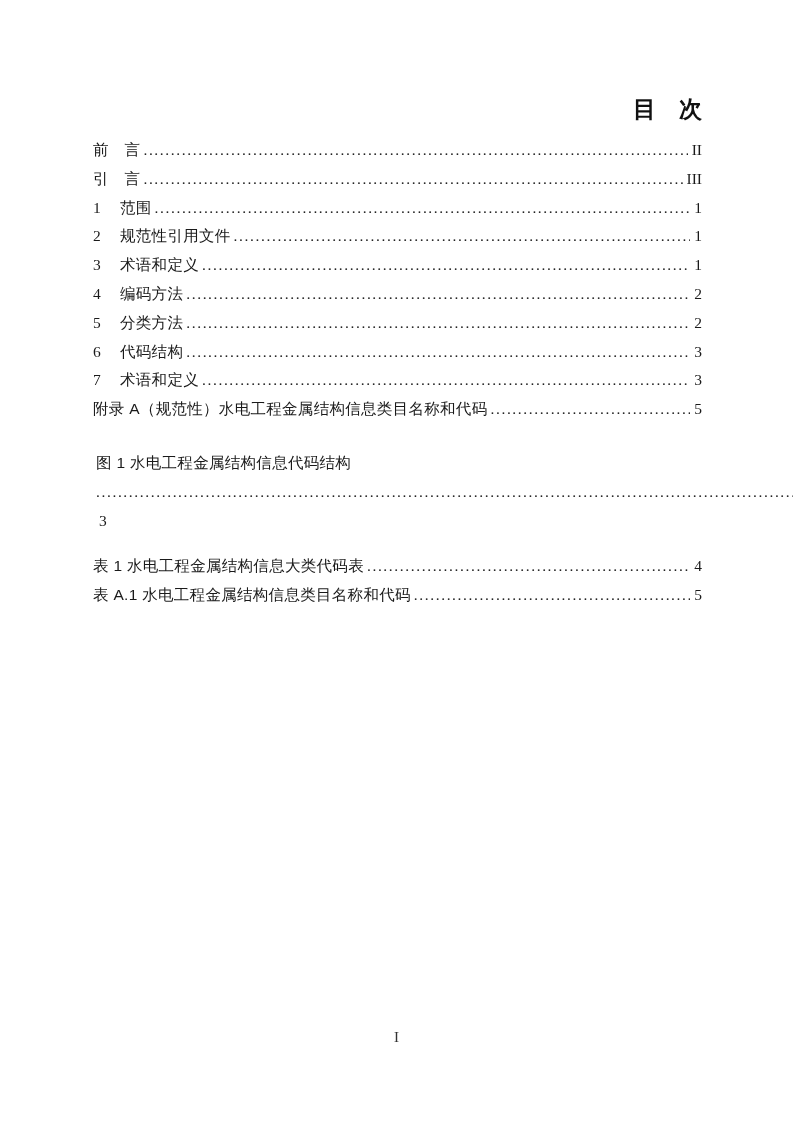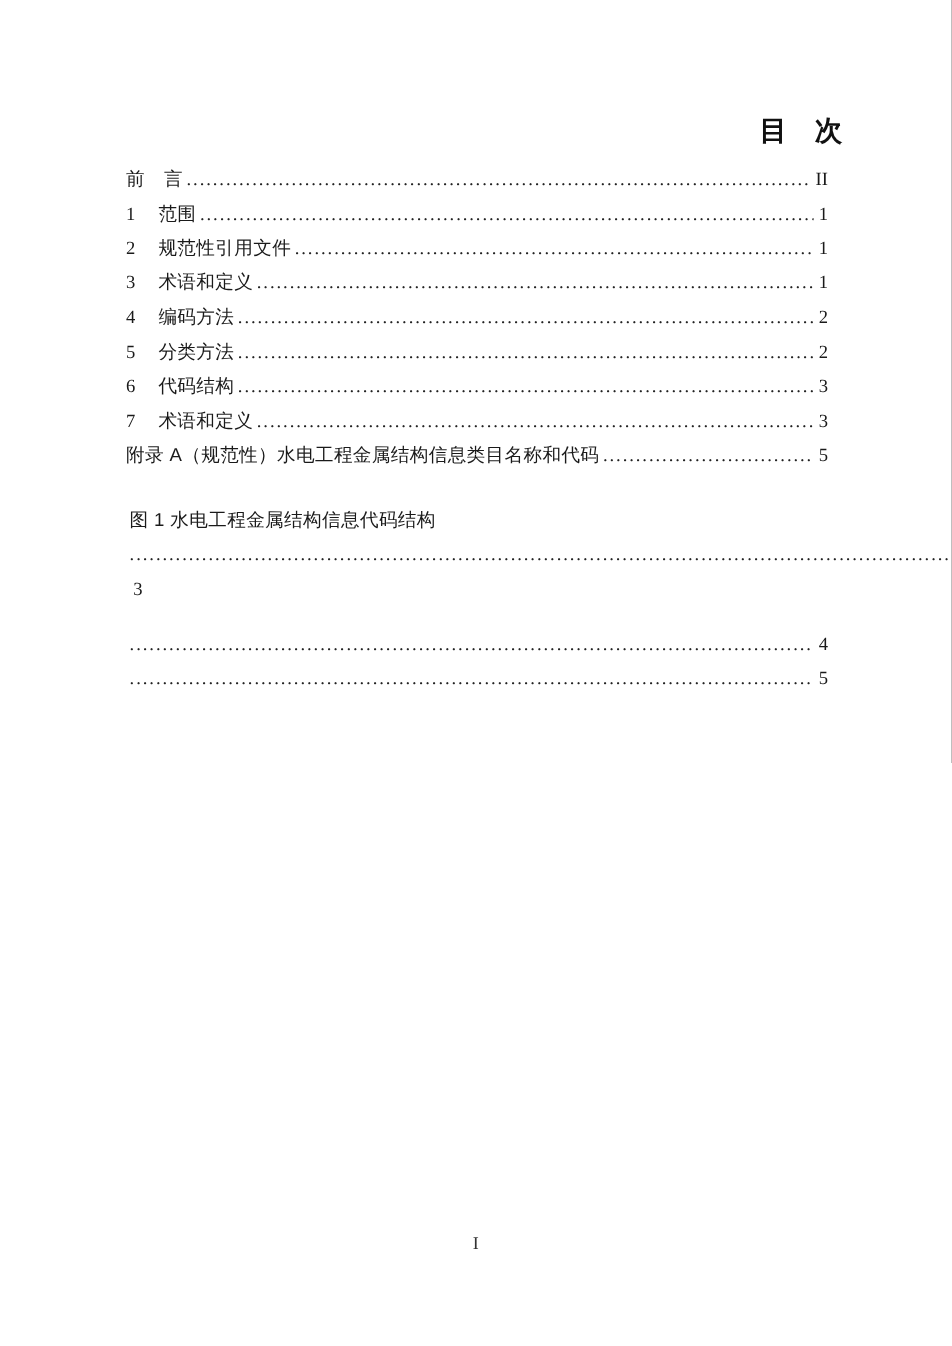--- a/index.html
+++ b/index.html
@@ -26,21 +26,21 @@
   .doc-title {
     margin: 0 0 12px 0;
     text-align: right;
     font-size: 23px;
     font-weight: 700;
     line-height: 29px;
     color: #111;
     font-family: "Liberation Sans", sans-serif;
   }
   .toc {
-    margin: 12px;
+    margin: 0;
     padding: 0;
   }
   .toc-row {
     display: flex;
     align-items: baseline;
     line-height: 28.8px;
     font-size: 15.5px;
     white-space: nowrap;
   }
   .toc-row .num {
@@ -95,20 +95,25 @@
     <h1 class="doc-title">目　次</h1>
 
     <div class="toc">
 
       <div class="toc-row">
         <span class="label">前　言</span>
         <span class="dots"></span>
         <span class="pagenum">II</span>
       </div>
 
+      <div class="toc-row">
+        <span class="label">引　言</span>
+        <span class="dots"></span>
+        <span class="pagenum">III</span>
+      </div>
 
       <div class="toc-row">
         <span class="num">1</span>
         <span class="label">范围</span>
         <span class="dots"></span>
         <span class="pagenum">1</span>
       </div>
 
       <div class="toc-row">
         <span class="num">2</span>
@@ -158,25 +163,27 @@
         <span class="pagenum">5</span>
       </div>
 
       <div class="toc-row gap-large">
         <span class="label">图 1 水电工程金属结构信息代码结构</span>
         <span class="dots"></span>
         <span class="pagenum">3</span>
       </div>
 
       <div class="toc-row gap-medium">
+        <span class="label">表 1 水电工程金属结构信息大类代码表</span>
         <span class="dots"></span>
         <span class="pagenum">4</span>
       </div>
 
       <div class="toc-row">
+        <span class="label">表 A.1 水电工程金属结构信息类目名称和代码</span>
         <span class="dots"></span>
         <span class="pagenum">5</span>
       </div>
 
     </div>
   </div>
 
   <div class="footer-pagenum">I</div>
 </div>
 

